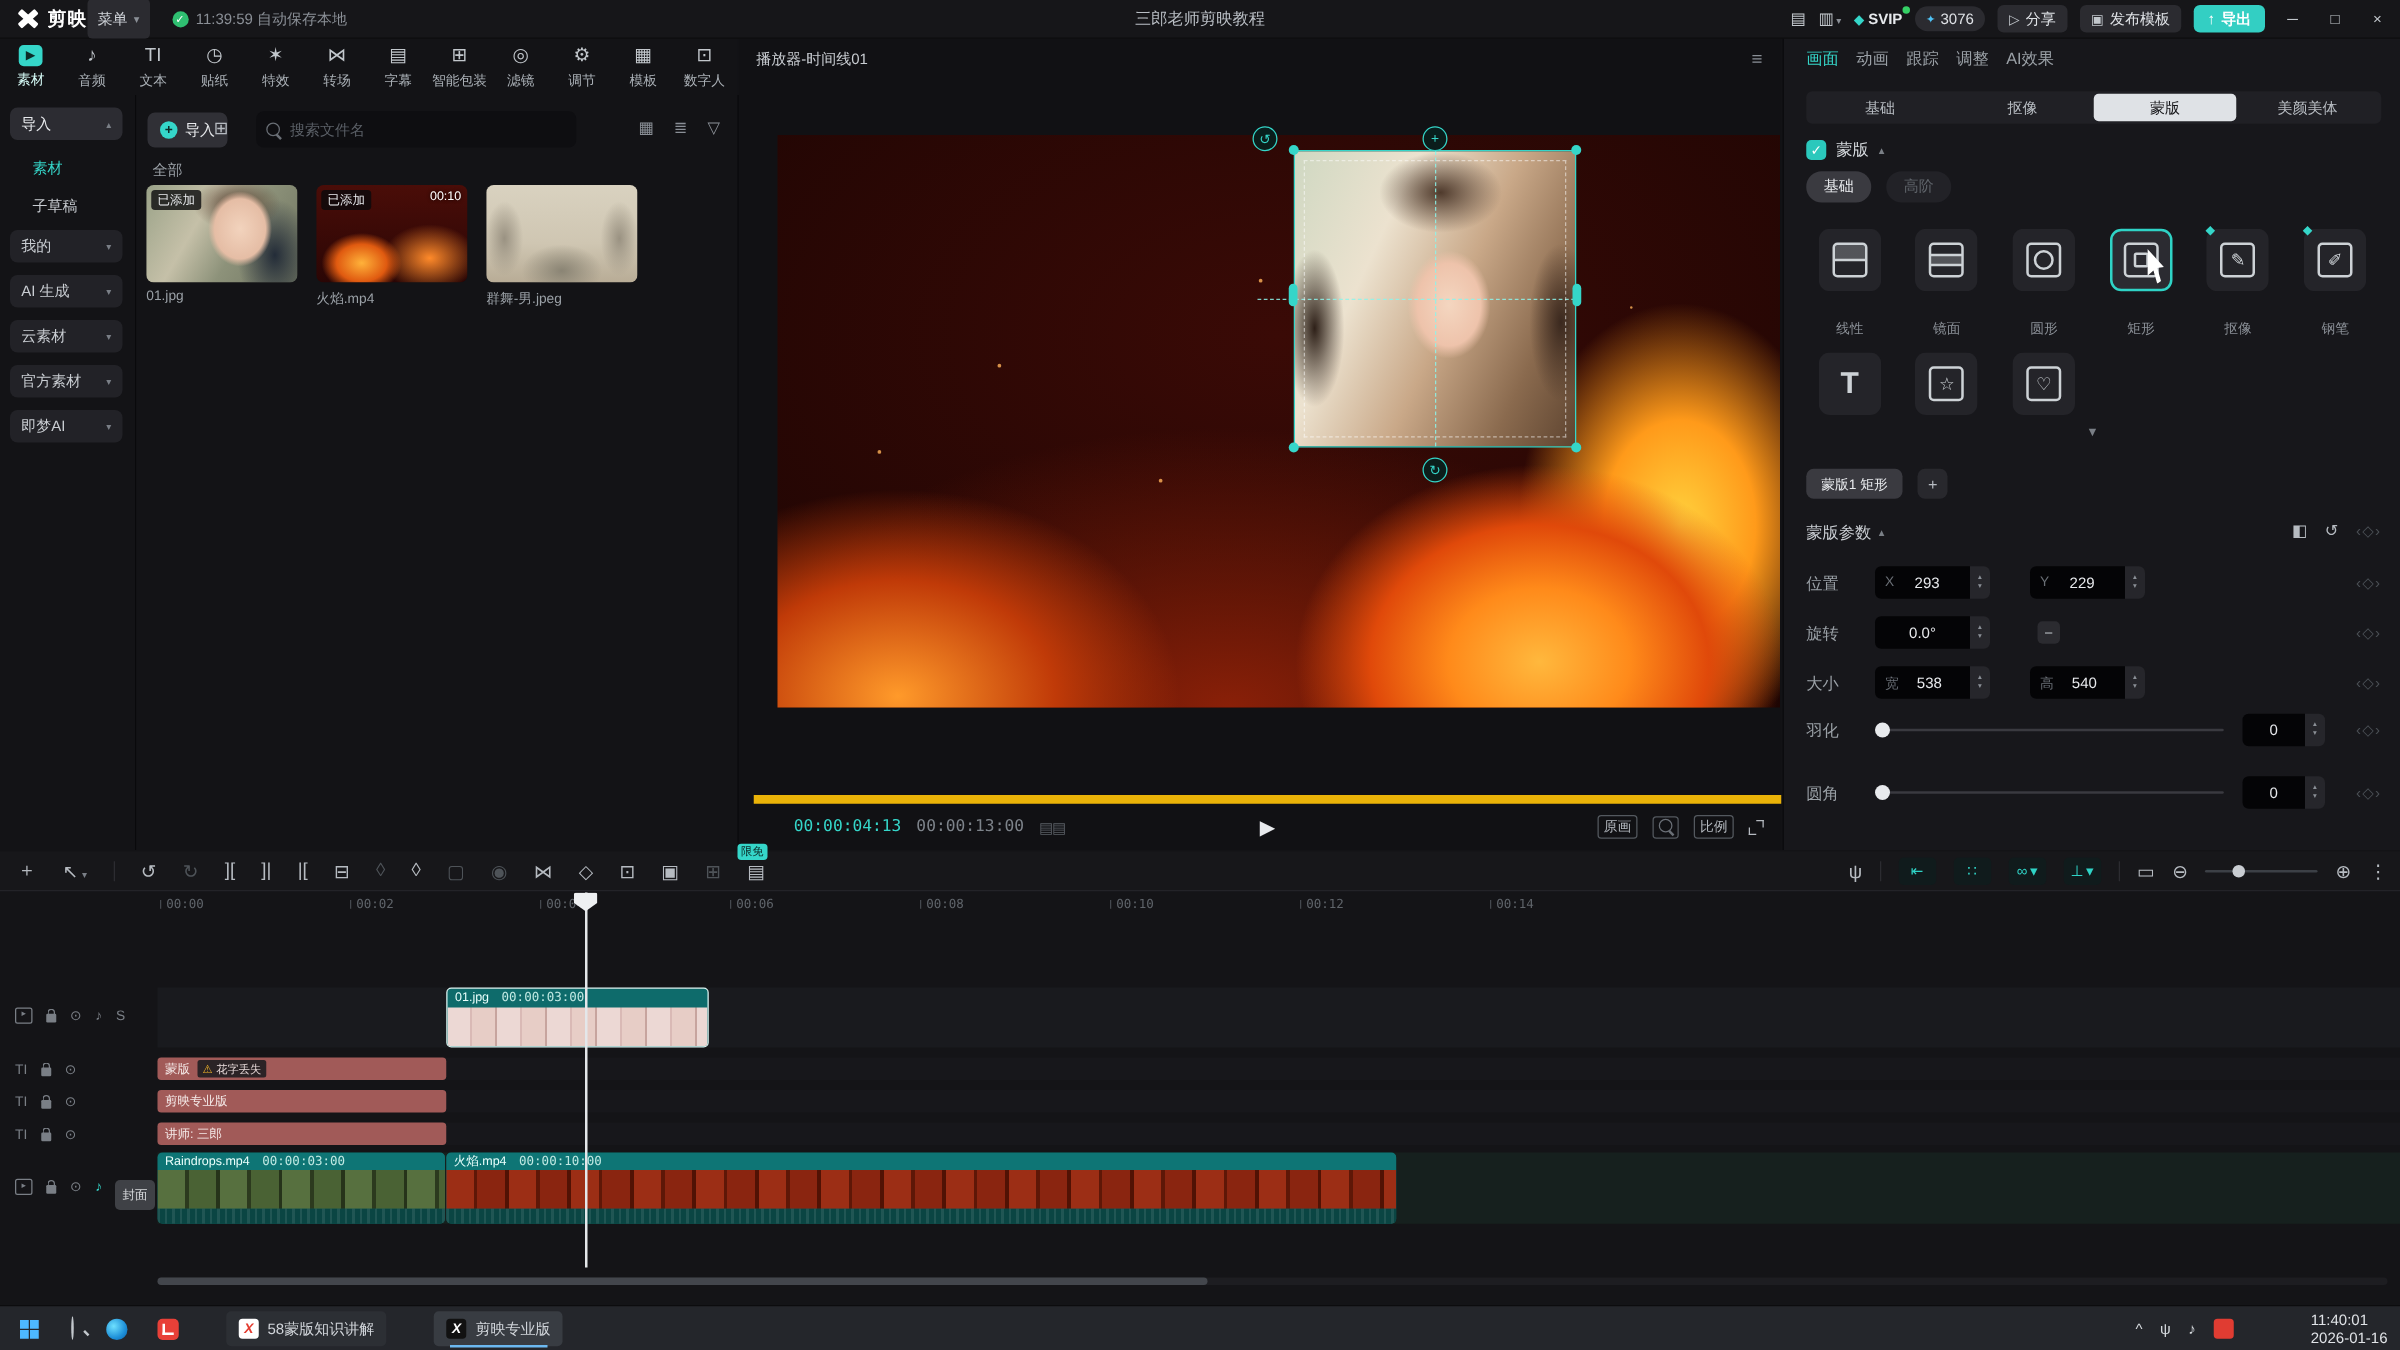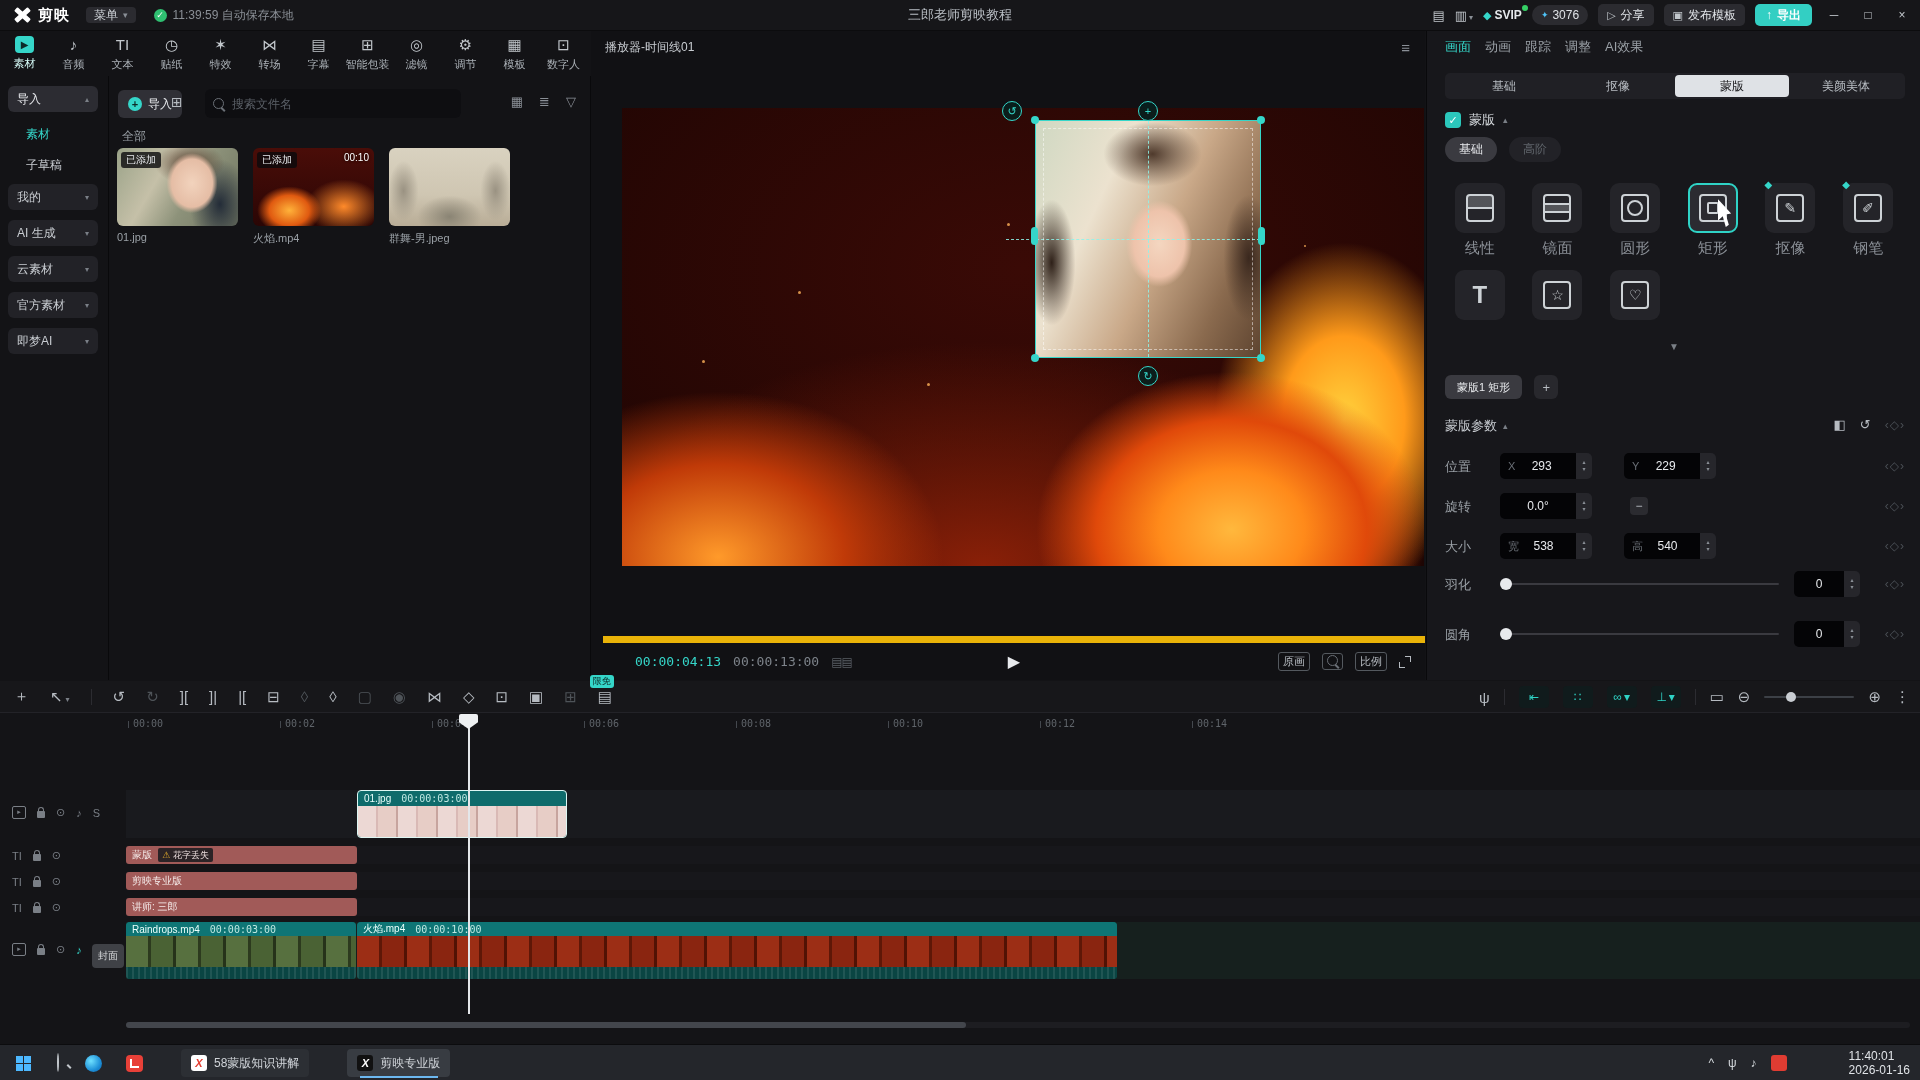--- a/index.html
+++ b/index.html
@@ -7,21 +7,21 @@
   #screen{position:relative;width:1920px;height:1080px;background:#131316;overflow:hidden;}
   .mono{font-family:"DejaVu Sans Mono",monospace;}
 
   
   #titlebar{position:absolute;left:0;top:0;width:1920px;height:30px;background:#161619;display:flex;align-items:center;border-bottom:1px solid #0c0c0e;}
   .logo-mark{position:relative;width:20px;height:16px;margin-left:12px;}
   .logo-mark i{position:absolute;left:8px;top:-1px;width:5px;height:18px;background:#fff;border-radius:1px;}
   .logo-mark i:first-child{transform:rotate(48deg);}
   .logo-mark i:last-child{transform:rotate(-48deg);}
   .logo-text{color:#fff;font-weight:bold;font-size:15px;margin-left:6px;letter-spacing:1px;}
-  .menu-btn{margin-left:16px;height:16px;background:#2b2b30;border-radius:4px;color:#cfd3d8;font-size:12px;display:flex;align-items:center;padding:0 8px;gap:5px;}
+  .menu-btn{height:32px;background:#2b2b30;border-radius:4px;color:#cfd3d8;font-size:12px;display:flex;align-items:center;padding:0 8px;gap:5px;}
   .menu-btn .caret{font-size:9px;color:#8a8f96;}
   .autosave{margin-left:18px;display:flex;align-items:center;gap:6px;color:#8a8f96;font-size:12px;}
   .save-dot{width:13px;height:13px;border-radius:50%;background:#2fbf71;color:#fff;font-size:9px;display:flex;align-items:center;justify-content:center;}
   .tb-title{position:absolute;left:0;right:0;text-align:center;color:#b9bec4;font-size:13px;pointer-events:none;}
   .tb-right{position:absolute;right:0;top:0;height:30px;display:flex;align-items:center;gap:10px;padding-right:6px;}
   .tb-ico{color:#c2c7cc;font-size:13px;}
   .tb-ico .caret{font-size:8px;color:#8a8f96;margin-left:2px;}
   .svip{display:flex;align-items:center;gap:3px;color:#e6e9ec;font-size:12px;font-weight:bold;position:relative;}
   .svip .dia{color:#35d6c9;font-size:11px;}
   .svip .gdot{position:absolute;right:-6px;top:-3px;width:6px;height:6px;border-radius:50%;background:#35d065;}
@@ -108,21 +108,21 @@
   .chk-label{color:#d5d9dd;font-size:13px;}
   .chk-caret{color:#7a7f86;font-size:9px;}
   .lvl-chips{position:absolute;left:18px;top:106px;display:flex;gap:12px;}
   .lvl{height:25px;padding:0 14px;border-radius:13px;display:flex;align-items:center;font-size:12px;background:#222227;color:#5f646a;}
   .lvl.active{background:#3a3a40;color:#e8eaed;}
   #maskgrid{position:absolute;left:14px;top:152px;width:466px;display:grid;grid-template-columns:repeat(6,1fr);row-gap:12px;}
   .mcell{display:flex;flex-direction:column;align-items:center;gap:6px;}
   .tile{width:50px;height:50px;background:#242429;border-radius:9px;border:2px solid transparent;display:flex;align-items:center;justify-content:center;position:relative;box-sizing:border-box;}
   .tile.selected{border-color:#2fd3c6;background:#2b2b31;}
   .tile .vip{position:absolute;left:-3px;top:-6px;color:#35d6c9;font-size:10px;}
-  .tlabel{color:#8a8f96;font-size:15px;}
+  .tlabel{color:#8a8f96;font-size:11px;margin-top:16px;}
   .mi{width:28px;height:28px;border:2px solid #cdd2d6;border-radius:4px;position:relative;box-sizing:border-box;}
   .mi-linear{background:linear-gradient(rgba(205,210,214,.28) 0 50%,transparent 50%);}
   .mi-linear::after{content:"";position:absolute;left:-1px;right:-1px;top:50%;height:2px;background:#cdd2d6;margin-top:-1px;}
   .mi-mirror{background:linear-gradient(transparent 0 32%,rgba(205,210,214,.28) 32% 65%,transparent 65%);}
   .mi-mirror::before{content:"";position:absolute;left:-1px;right:-1px;top:31%;height:2px;background:#cdd2d6;}
   .mi-mirror::after{content:"";position:absolute;left:-1px;right:-1px;top:63%;height:2px;background:#cdd2d6;}
   .mi-circle::after{content:"";position:absolute;inset:4px;border:2px solid #cdd2d6;border-radius:50%;}
   .mi-rect::after{content:"";position:absolute;inset:6px;border:2px solid #cdd2d6;border-radius:2px;}
   .mi-glyph{display:flex;align-items:center;justify-content:center;color:#cdd2d6;font-size:14px;}
   .mi-plain{border:none;font-size:24px;font-weight:bold;}

